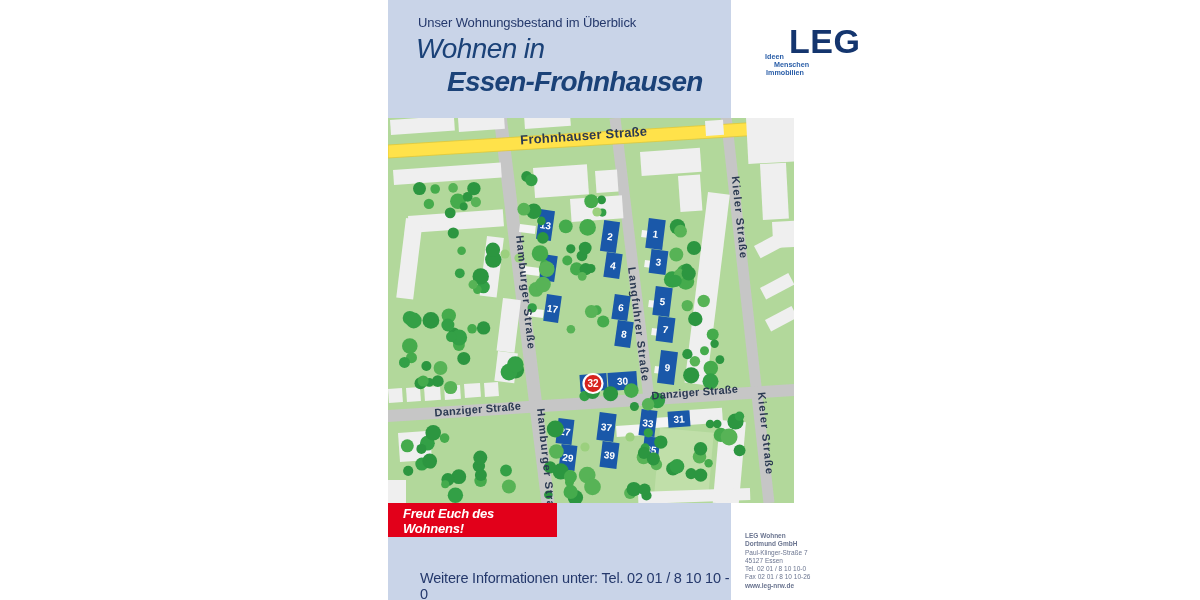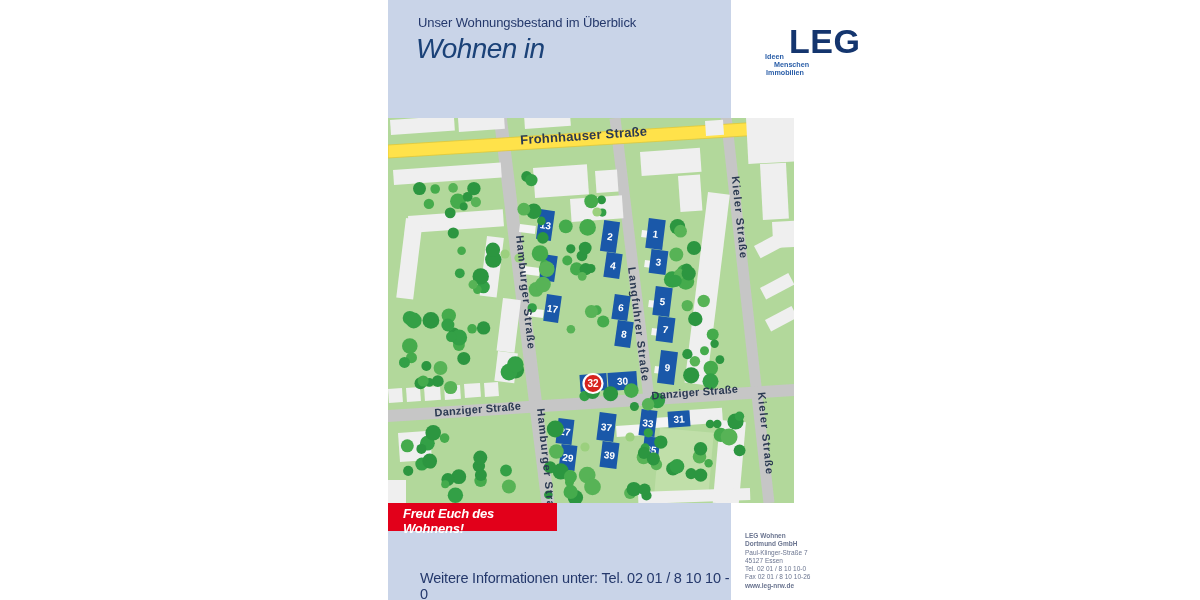--- a/index.html
+++ b/index.html
@@ -22,21 +22,21 @@
            font-weight:bold;color:var(--c-logo_blue,#2a5ea8);}
   
   #map-svg{position:absolute;left:388px;top:118px;}
   .street-label{font-family:"Liberation Sans",sans-serif;font-weight:700;
                 fill:#2b3a52;letter-spacing:1.2px;}
   .street-label.horiz{letter-spacing:0.2px;}
   .bnum{font-family:"Liberation Sans",sans-serif;font-weight:700;fill:#fff;}
   
   .footer{position:absolute;left:388px;top:503px;width:343px;height:97px;
           background:var(--c-header_bg,#c9d4e8);}
-  .banner{position:absolute;left:0;top:0;width:169px;height:28px;
+  .banner{position:absolute;left:0;top:0;width:169px;height:34px;
           background:var(--c-red,#e2001a);}
   .banner span{position:absolute;left:15px;top:3px;font-size:13px;font-weight:bold;
                font-style:italic;color:#fff;letter-spacing:-0.2px;}
   .street-lines{position:absolute;left:32px;top:26px;font-size:10.5px;line-height:14px;
                 letter-spacing:-0.1px;color:var(--c-navy,#24386b);}
   .street-lines b{font-weight:bold;}
   .info-line{position:absolute;left:32px;top:67px;font-size:14.5px;font-weight:500;
              letter-spacing:-0.2px;color:var(--c-navy,#24386b);}
   
   .address{position:absolute;left:745px;top:532px;font-size:6.5px;line-height:8.3px;
@@ -44,20 +44,21 @@
   .address .b{font-weight:bold;}
 </style>
 </head>
 <body>
 
 <div class="page">
 
   <div class="header">
     <div class="eyebrow">Unser Wohnungsbestand im Überblick</div>
     <div class="title1">Wohnen in</div>
+    <div class="title2">Essen-Frohnhausen</div>
   </div>
 
   <div class="logo-col">
     <div class="leg-word">LEG</div>
     <div class="tagline" id="tagline">
         <div style="margin-left: 13px;">Ideen</div>
         <div style="margin-left: 22px;">Menschen</div>
         <div style="margin-left: 14px;">Immobilien</div>
       </div>
   </div>

